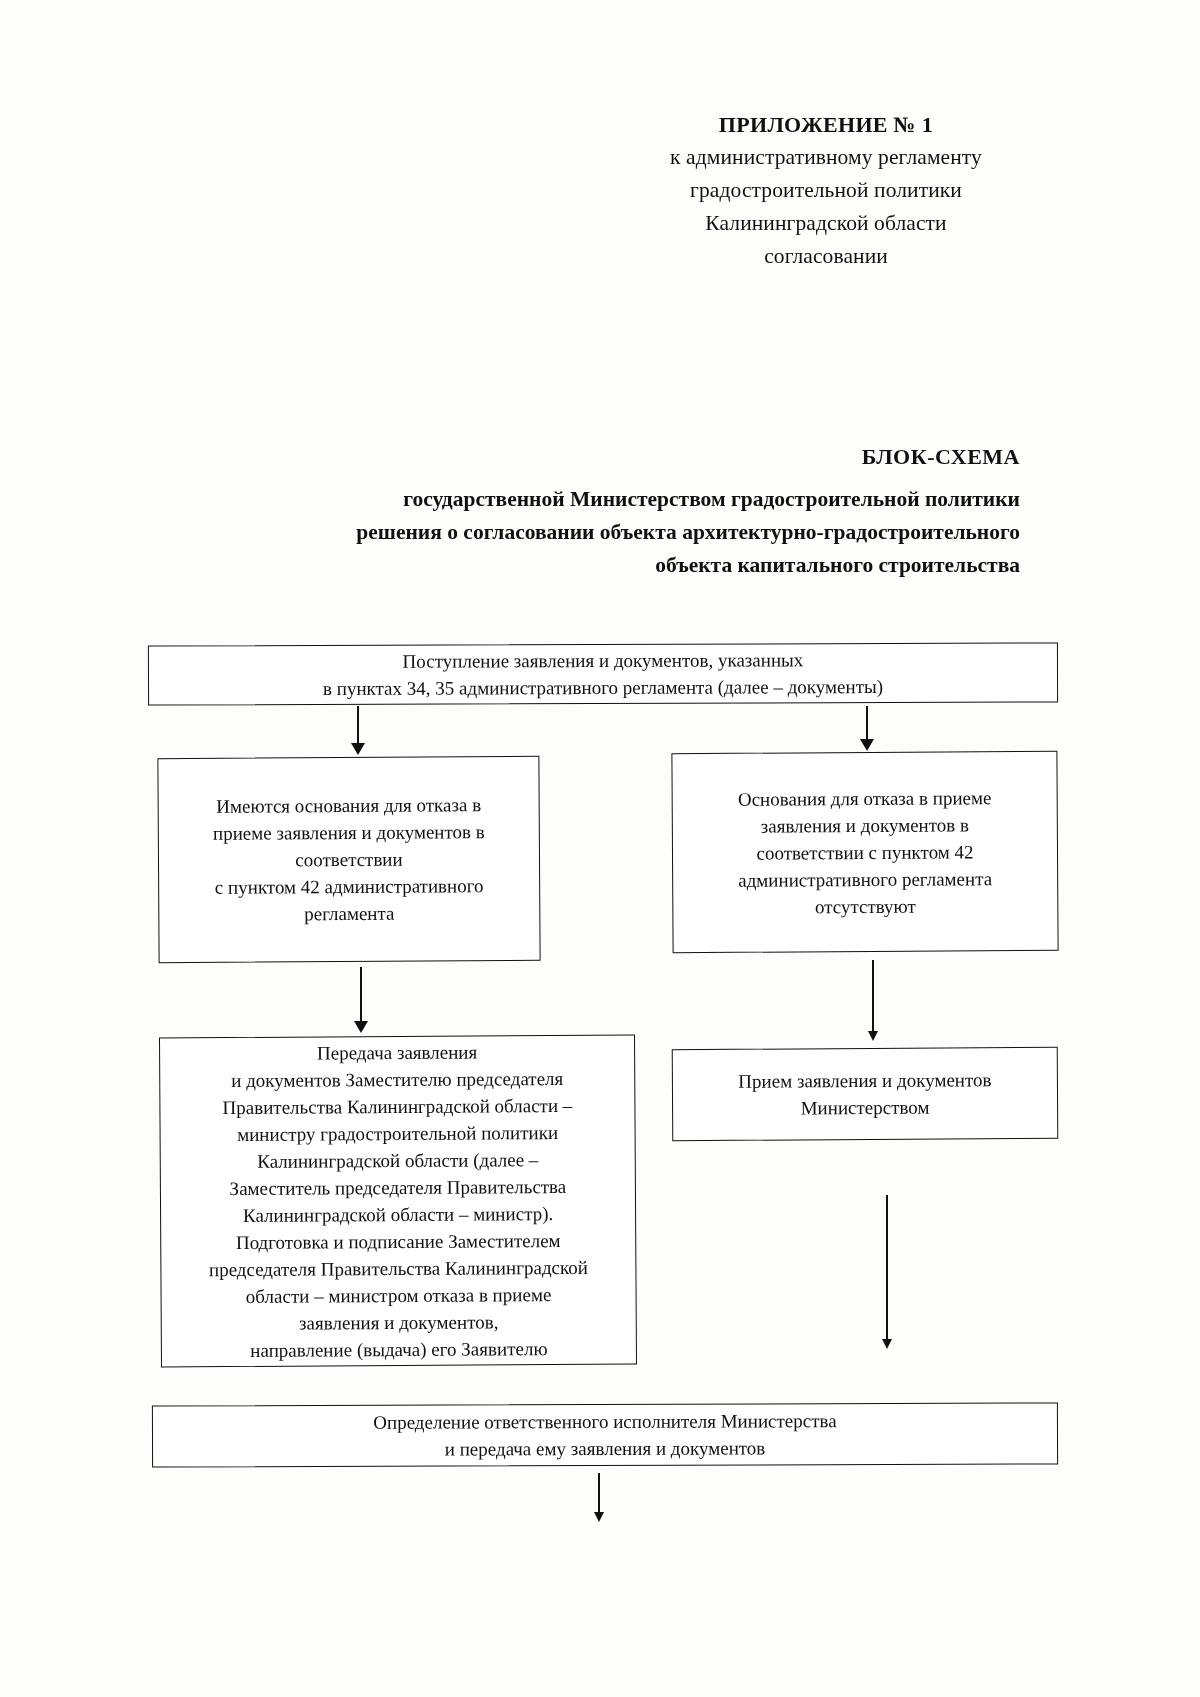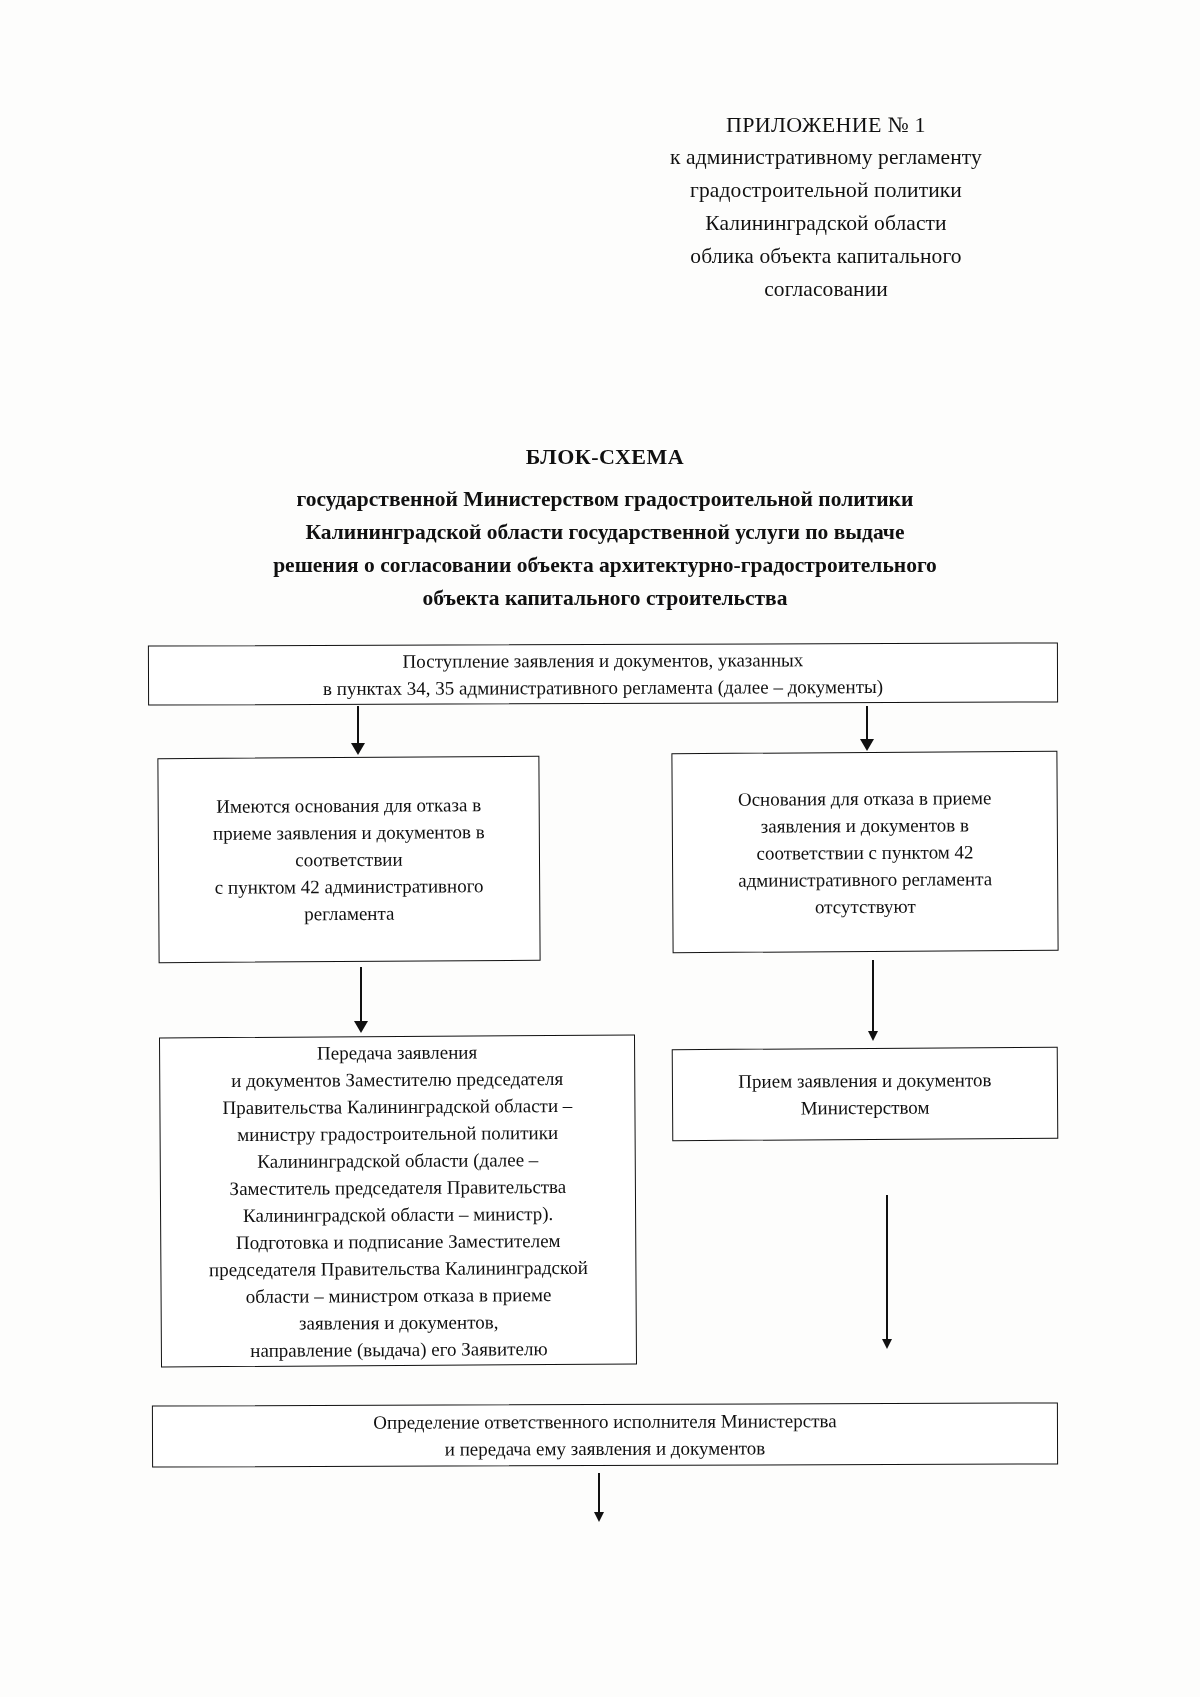--- a/index.html
+++ b/index.html
@@ -30,29 +30,30 @@
     top: 108px;
     width: 452px;
     text-align: center;
     font-size: 21.5px;
     line-height: 33px;
     letter-spacing: 0.1px;
   }
   .appendix .ap-title {
     font-size: 22px;
     letter-spacing: 0.3px;
+    font-weight: bold;
   }
 
   
   .doc-title {
     position: absolute;
     left: 190px;
     top: 440px;
     width: 830px;
-    text-align: center;
+    text-align: right;
     font-weight: bold;
     font-size: 21.5px;
     line-height: 33px;
   }
   .doc-title .bs-head {
     display: block;
     font-size: 22px;
     letter-spacing: 0.5px;
     margin-bottom: 10px;
   }
@@ -123,28 +124,26 @@
 </head>
 <body>
 
 <div class="page"></div>
 
 <div class="appendix">
   <div class="ap-title">ПРИЛОЖЕНИЕ № 1</div>
   <div>к административному регламенту</div>
   <div>градостроительной политики</div>
   <div>Калининградской области</div>
-  <div>облика объекта капитального</div>
   <div>согласовании</div>
 </div>
 
 <div class="doc-title">
   <span class="bs-head">БЛОК-СХЕМА</span>
   <span class="bs-line">государственной Министерством градостроительной политики</span>
-  <span class="bs-line">Калининградской области государственной услуги по выдаче</span>
   <span class="bs-line">решения о согласовании объекта архитектурно-градостроительного</span>
   <span class="bs-line">объекта капитального строительства</span>
 </div>
 
 <div class="chart">
 
   <div class="box skew-b" id="box-intake">
     <span class="inner">
       <span class="ln">Поступление заявления и документов, указанных</span>
       <span class="ln">в пунктах 34, 35 административного регламента (далее – документы)</span>

